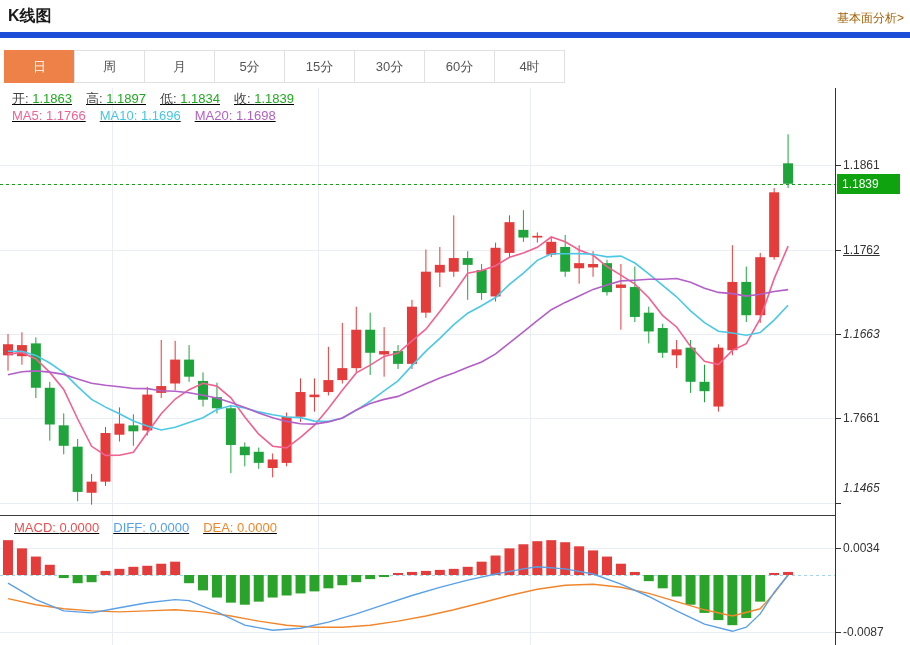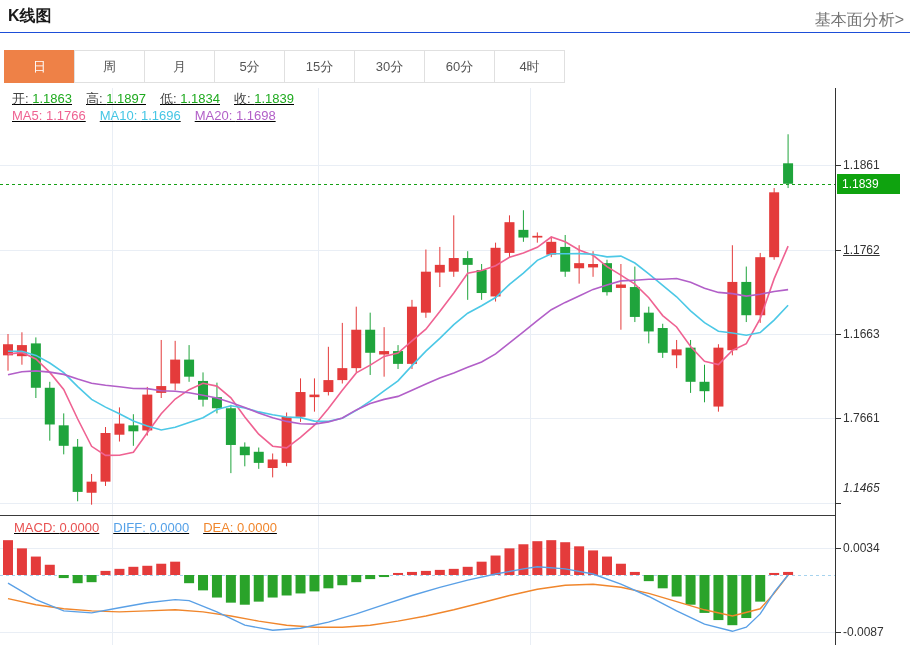--- a/index.html
+++ b/index.html
@@ -1,20 +1,20 @@
 <!DOCTYPE html>
 <html><head>
 <meta charset="utf-8">
 <style>
   html,body{margin:0;padding:0;background:#fff;width:910px;height:645px;overflow:hidden;
     font-family:"Liberation Sans","DejaVu Sans",sans-serif;}
   #app{position:relative;width:910px;height:645px;background:#fff;}
-  .hdr{position:absolute;left:0;top:0;width:910px;height:32px;border-bottom:1px solid #1d4ed8;}
+  .hdr{position:absolute;left:0;top:0;width:910px;height:32px;border-bottom:6px solid #1d4ed8;}
   .hdr-title{position:absolute;left:8px;top:6px;font-size:16px;font-weight:bold;color:#1a1a1a;}
-  .hdr-link{position:absolute;right:6px;top:10px;font-size:16px;color:#737373;cursor:pointer;text-decoration:none;}
+  .hdr-link{position:absolute;right:6px;top:10px;font-size:12px;color:#a16207;cursor:pointer;text-decoration:none;}
   .tabs{position:absolute;left:5px;top:50px;height:33px;display:flex;}
   .tab{width:69px;height:31px;line-height:31px;text-align:center;font-size:13px;color:#555;
     background:#fff;border:1px solid #e0e0e0;margin-left:-1px;cursor:pointer;box-sizing:content-box;}
   .tab.sel{color:#fff;border-color:transparent;}
   .overlay-row{position:absolute;font-size:13px;white-space:nowrap;z-index:3;}
   .overlay-row .lbl{color:#444;}
   .overlay-row .seg{margin-right:14px;text-decoration:underline;}
   svg{position:absolute;left:0;top:0;}
   .tick-label{position:absolute;left:843px;font-size:12px;color:#333;width:64px;line-height:16px;}
   .badge{position:absolute;left:837px;width:58px;height:20px;line-height:20px;color:#fff;
@@ -242,20 +242,20 @@
       </svg>
   </div>
 
   <div class="overlay-row" id="ohlc-row" style="left:12px;top:90px;"><span class="seg"><span class="lbl" style="color: rgb(68, 68, 68);">开: </span><span style="color: rgb(30, 170, 30);">1.1863</span></span><span class="seg"><span class="lbl" style="color: rgb(68, 68, 68);">高: </span><span style="color: rgb(30, 170, 30);">1.1897</span></span><span class="seg"><span class="lbl" style="color: rgb(68, 68, 68);">低: </span><span style="color: rgb(30, 170, 30);">1.1834</span></span><span class="seg"><span class="lbl" style="color: rgb(68, 68, 68);">收: </span><span style="color: rgb(30, 170, 30);">1.1839</span></span></div>
   <div class="overlay-row" id="ma-row" style="left:12px;top:108px;"><span class="seg"><span style="color: rgb(239, 98, 146);">MA5: </span><span style="color: rgb(239, 98, 146);">1.1766</span></span><span class="seg"><span style="color: rgb(69, 198, 228);">MA10: </span><span style="color: rgb(69, 198, 228);">1.1696</span></span><span class="seg"><span style="color: rgb(178, 95, 200);">MA20: </span><span style="color: rgb(178, 95, 200);">1.1698</span></span></div>
   <div class="overlay-row" id="macd-row" style="left:14px;top:520px;"><span class="seg"><span style="color: rgb(232, 81, 81);">MACD: </span><span style="color: rgb(232, 81, 81);">0.0000</span></span><span class="seg"><span style="color: rgb(85, 161, 232);">DIFF: </span><span style="color: rgb(85, 161, 232);">0.0000</span></span><span class="seg"><span style="color: rgb(240, 134, 44);">DEA: </span><span style="color: rgb(240, 134, 44);">0.0000</span></span></div>
 
   <div id="axis-labels">
       <div class="tick-label" style="top: 157px;">1.1861</div>
       <div class="tick-label" style="top: 242px; text-decoration: underline;">1.1762</div>
-      <div class="tick-label" style="top: 326px;">1.1663</div>
+      <div class="tick-label" style="top: 326px; font-style: italic;">1.1663</div>
       <div class="tick-label" style="top: 410px;">1.7661</div>
       <div class="tick-label" style="top: 480px; font-style: italic;">1.1465</div>
       <div class="tick-label" style="top: 540px;">0.0034</div>
       <div class="tick-label" style="top: 624px;">-0.0087</div>
     </div>
   <div class="badge" id="last-price-badge" style="top: 174px; background: rgb(15, 163, 15);">1.1839</div>
 </div>
 
 </body></html>

